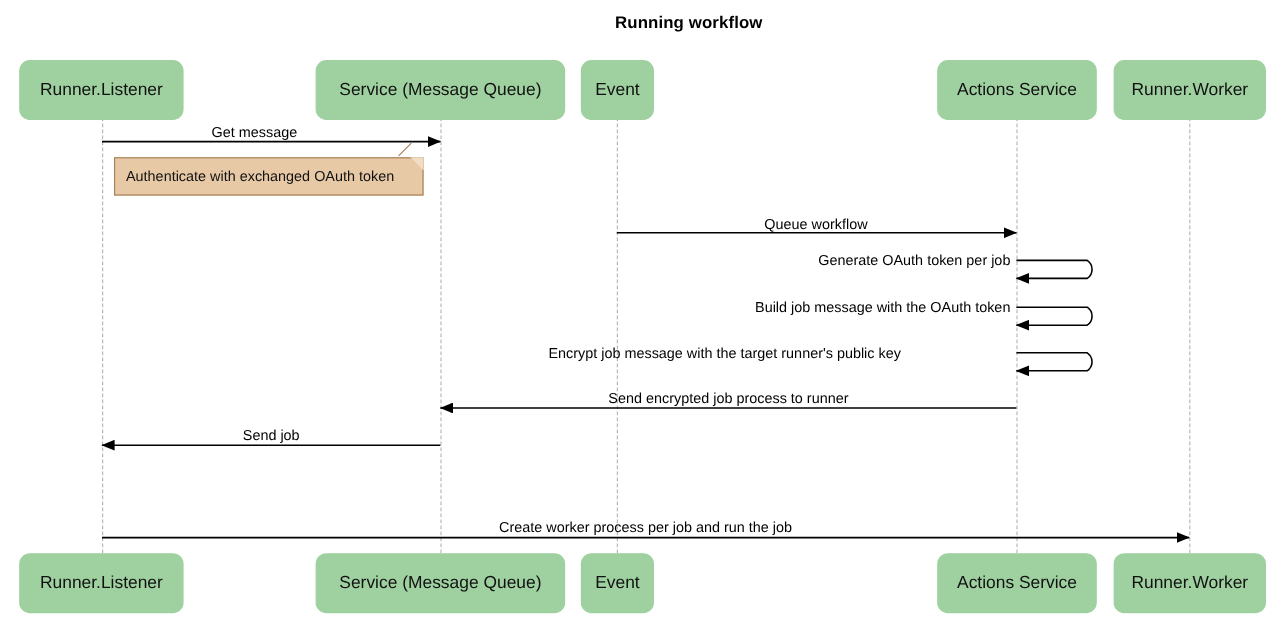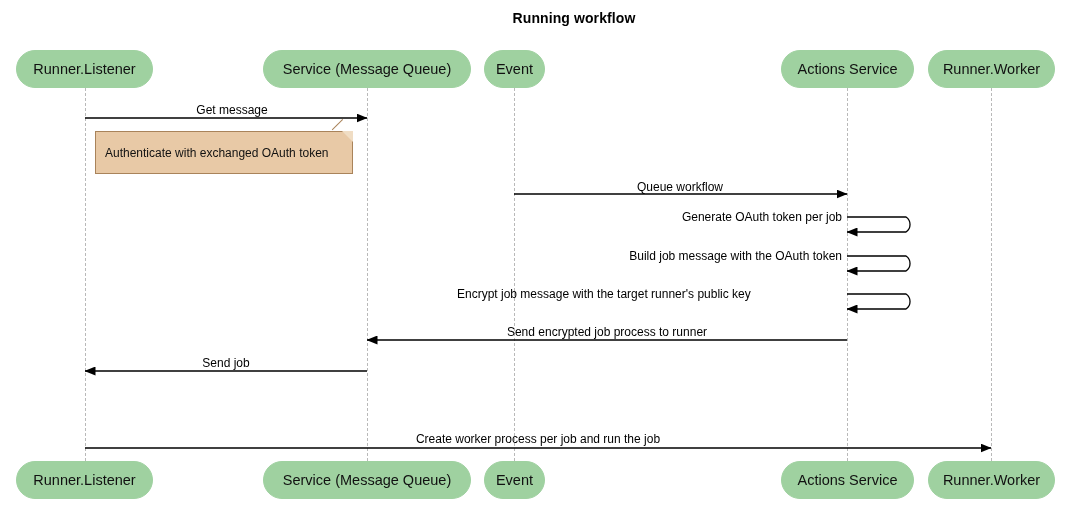--- a/index.html
+++ b/index.html
@@ -30,22 +30,22 @@
     font-size: 14px;
     font-weight: bold;
     letter-spacing: 0.1px;
     padding-left: 38px;
   }
   .participant {
     position: absolute;
     box-sizing: border-box;
     background: #9fd1a0;
     border: 1px solid #9fd1a0;
-    border-radius: 19px;
-    height: 38px;
+    border-radius: 9px;
+    height: 50px;
     display: flex;
     align-items: center;
     justify-content: center;
     font-size: 14.5px;
     color: #111111;
     white-space: nowrap;
     padding: 0 12px;
   }
   .lifeline {
     position: absolute;
@@ -63,21 +63,21 @@
     position: absolute;
     box-sizing: border-box;
     background: #e8c9a6;
     border: 1px solid #a9835a;
     font-size: 12px;
     color: #111111;
     display: flex;
     align-items: center;
     white-space: nowrap;
     padding: 0 9px;
-    height: 43px;
+    height: 32px;
   }
   .note-fold {
     position: absolute;
     right: -1px;
     top: -1px;
     width: 0;
     height: 0;
     border-left: 11px solid transparent;
     border-top: 11px solid #f0ddc4;
   }
@@ -165,21 +165,21 @@
 
     <path d="M847,294 L906,294 A9,9 0 0 1 906,309 L847,309" fill="none" stroke="#000000" stroke-width="1.3" marker-end="url(#arrowL)"></path>
 
     <line x1="847" y1="340" x2="367" y2="340" stroke="#000000" stroke-width="1.3" marker-end="url(#arrowL)"></line>
 
     <line x1="367" y1="371" x2="85" y2="371" stroke="#000000" stroke-width="1.3" marker-end="url(#arrowL)"></line>
 
     <line x1="85" y1="448" x2="991" y2="448" stroke="#000000" stroke-width="1.3" marker-end="url(#arrowR)"></line>
   </svg>
 
-  <div class="msg-label" style="left:132px; top:103px; width:200px;">Get message</div>
+  <div class="msg-label" style="left:112px; top:103px; width:200px;">Get message</div>
   <div class="msg-label" style="left:580px; top:180px; width:200px;">Queue workflow</div>
   <div class="msg-label" style="left:617px; top:210px; width:225px; text-align:right;">Generate OAuth token per job</div>
   <div class="msg-label" style="left:567px; top:249px; width:275px; text-align:right;">Build job message with the OAuth token</div>
   <div class="msg-label" style="left:457px; top:287px; width:385px; text-align:left;">Encrypt job message with the target runner's public key</div>
   <div class="msg-label" style="left:477px; top:325px; width:260px;">Send encrypted job process to runner</div>
   <div class="msg-label" style="left:126px; top:356px; width:200px;">Send job</div>
   <div class="msg-label" style="left:338px; top:432px; width:400px;">Create worker process per job and run the job</div>
 
   <div class="note" style="left:95px; top:131px; width:258px;">
     <span>Authenticate with exchanged OAuth token</span>

